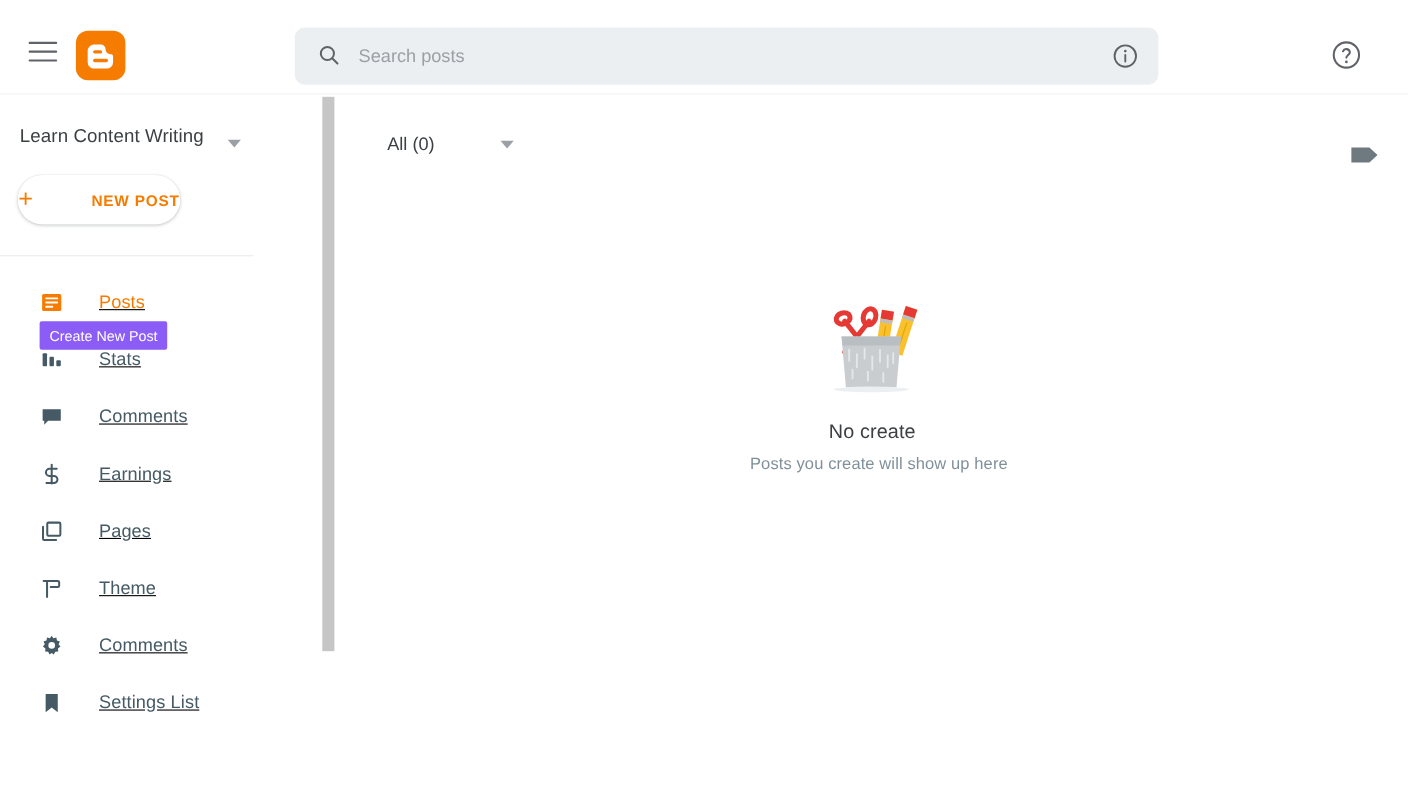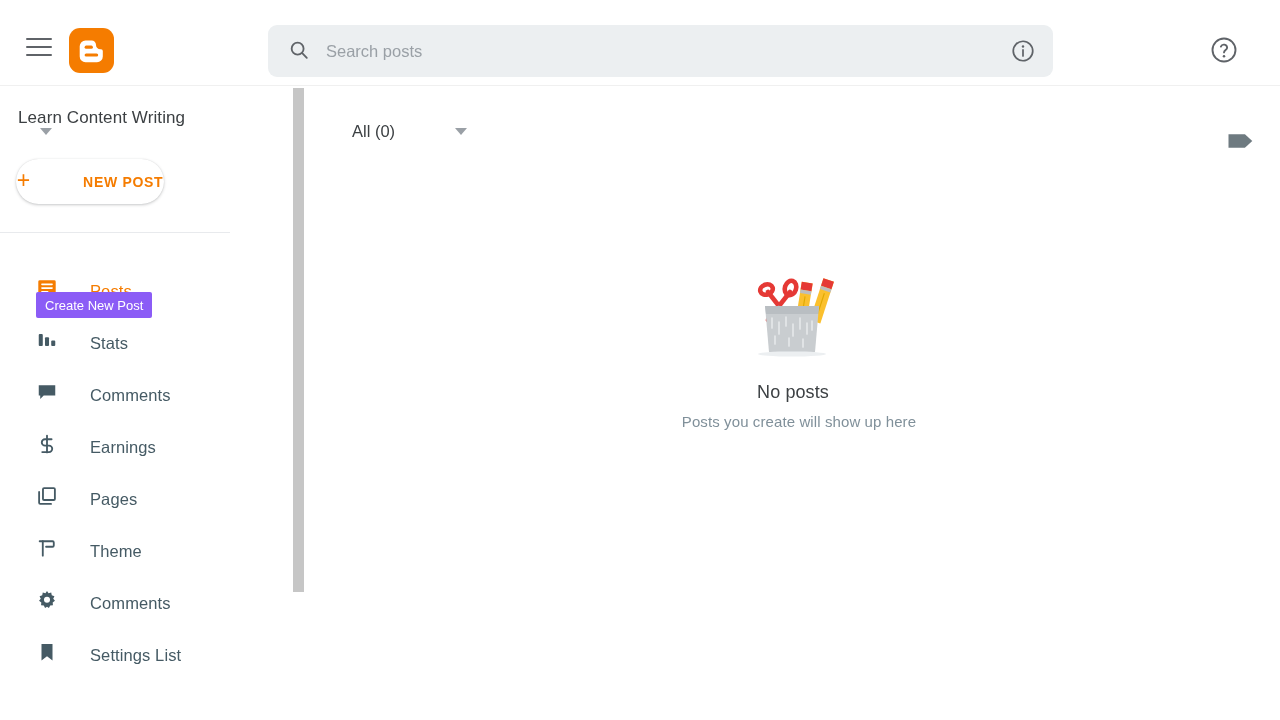--- a/index.html
+++ b/index.html
@@ -67,21 +67,21 @@
   
   .sidebar {
     position: absolute; left: 0; top: 86px;
     width: 292px; height: 634px;
     background: #ffffff;
   }
 
   .blog-title-row {
     position: absolute; left: 18px; top: 22px;
     width: 250px; height: 26px;
-    display: flex; align-items: flex-start; cursor: pointer; flex-direction: column;
+    display: flex; align-items: flex-end; cursor: pointer;
   }
   .blog-title {
     font-size: 17px; color: #3c4043; letter-spacing: .1px;
     white-space: nowrap;
   }
   .caret-down {
     width: 0; height: 0; margin-left: 22px;
     border-left: 6px solid transparent;
     border-right: 6px solid transparent;
     border-top: 7px solid #9aa0a6;
@@ -121,23 +121,24 @@
   .sidebar-divider {
     position: absolute; left: 0; top: 146px;
     width: 230px; height: 1px;
     background: #e8eaed;
   }
 
   .nav { position: absolute; left: 0; top: 163px; width: 292px; }
   .nav-item {
     position: relative;
     height: 52px;
-    display: flex; align-items: flex-end;
+    display: flex; align-items: center;
     padding-left: 34px;
     cursor: pointer;
+    text-decoration: underline;
   }
   .nav-icon {
     width: 26px; height: 26px;
     display: flex; align-items: center; justify-content: center;
     flex: none;
   }
   .nav-label {
     margin-left: 30px;
     font-size: 16.5px; color: #455a64; letter-spacing: .1px;
     white-space: nowrap;
@@ -405,18 +406,18 @@
             <line x1="69" y1="57" x2="69" y2="68"></line>
             <line x1="37" y1="70" x2="37" y2="78"></line>
             <line x1="51" y1="72" x2="51" y2="80"></line>
             <line x1="65" y1="73" x2="65" y2="81"></line>
             <line x1="74" y1="55" x2="74" y2="64"></line>
           </g>
           <ellipse cx="54" cy="88" rx="34" ry="2.6" fill="#eceff1"></ellipse>
         </svg>
       </span>
 
-      <div class="empty-title">No posts</div>
+      <div class="empty-title">No create</div>
       <div class="empty-subtitle">Posts you create will show up here</div>
     </div>
 
   </div>
 </div>
 
 </body></html>

